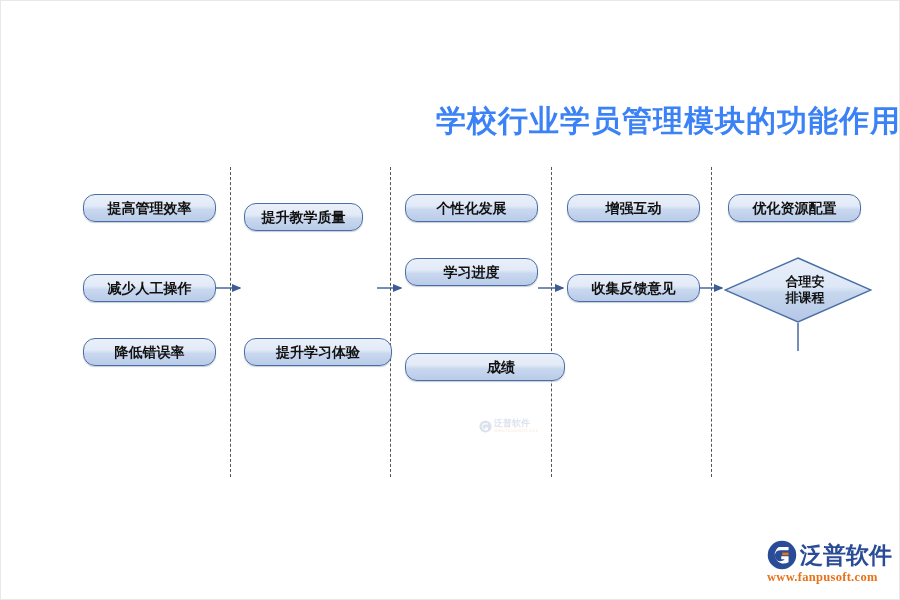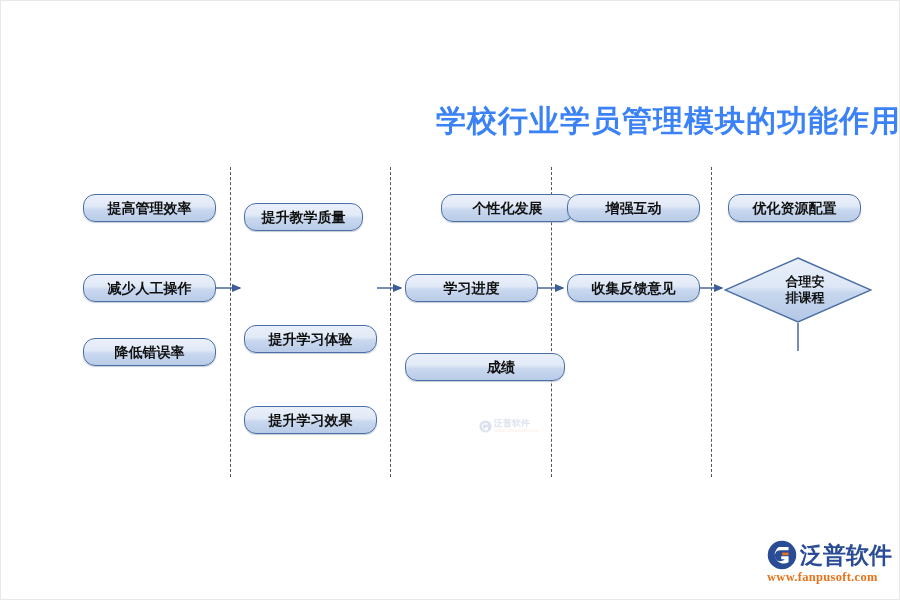--- a/index.html
+++ b/index.html
@@ -158,30 +158,30 @@
 
   <div class="divider" style="left:229px;"></div>
   <div class="divider" style="left:389px;"></div>
   <div class="divider" style="left:550px;"></div>
   <div class="divider" style="left:710px;"></div>
 
   <div class="node" style="left:82px;  top:193px; width:133px;">提高管理效率</div>
 
   <div class="node" style="left:243px; top:202px; width:119px;">提升教学质量</div>
 
-  <div class="node" style="left:404px; top:193px; width:133px;margin-left:36px;">个性化发展</div>
+  <div class="node" style="left:404px; top:193px; width:133px;">个性化发展</div>
 
   <div class="node" style="left:566px; top:193px; width:133px;">增强互动</div>
 
   <div class="node" style="left:727px; top:193px; width:133px;">优化资源配置</div>
 
   <div class="node" style="left:82px;  top:273px; width:133px;">减少人工操作</div>
 
 
-  <div class="node" style="left:404px; top:273px; width:133px;">学习进度</div>
+  <div class="node" style="left:404px; top:257px; width:133px;">学习进度</div>
 
   <div class="node" style="left:566px; top:273px; width:133px;">收集反馈意见</div>
 
   <div class="diamond-wrap">
     <svg class="diamond-shape" viewBox="0 0 148 66" preserveAspectRatio="none">
       <defs>
         <linearGradient id="dgrad" x1="0" y1="0" x2="0" y2="1">
           <stop offset="0%" stop-color="#eaf0fa"></stop>
           <stop offset="45%" stop-color="#dde7f6"></stop>
           <stop offset="55%" stop-color="#c6d6ed"></stop>
@@ -191,25 +191,24 @@
       <polygon points="74,1 147,33 74,65 1,33" fill="url(#dgrad)" stroke="#4a6fa5" stroke-width="1.4"></polygon>
     </svg>
     <div class="diamond-label">
       <span>合理安</span>
       <span>排课程</span>
     </div>
   </div>
 
   <div class="node" style="left:82px;  top:337px; width:133px;">降低错误率</div>
 
-  <div class="node" style="left:243px; top:324px; width:133px;">提升学习体验</div>
+  <div class="node" style="left:243px; top:337px; width:148px;">提升学习体验</div>
 
   <div class="node" style="left:404px; top:352px; width:160px;padding-left:32px;">成绩</div>
 
-  <div class="node" style="left:243px; top:405px; width:133px;">提升学习效果</div>
 
   <svg class="connector" style="left:0; top:0; width:900px; height:600px;" viewBox="0 0 900 600">
     <defs>
       <marker id="arrowhead" markerWidth="7" markerHeight="7" refX="6" refY="3" orient="auto" markerUnits="strokeWidth">
         <path d="M0,0 L7,3 L0,6 z" fill="#3b5e96"></path>
       </marker>
     </defs>
 
     <line x1="215" y1="287" x2="239" y2="287" stroke="#3b5e96" stroke-width="1.4" marker-end="url(#arrowhead)"></line>
 

